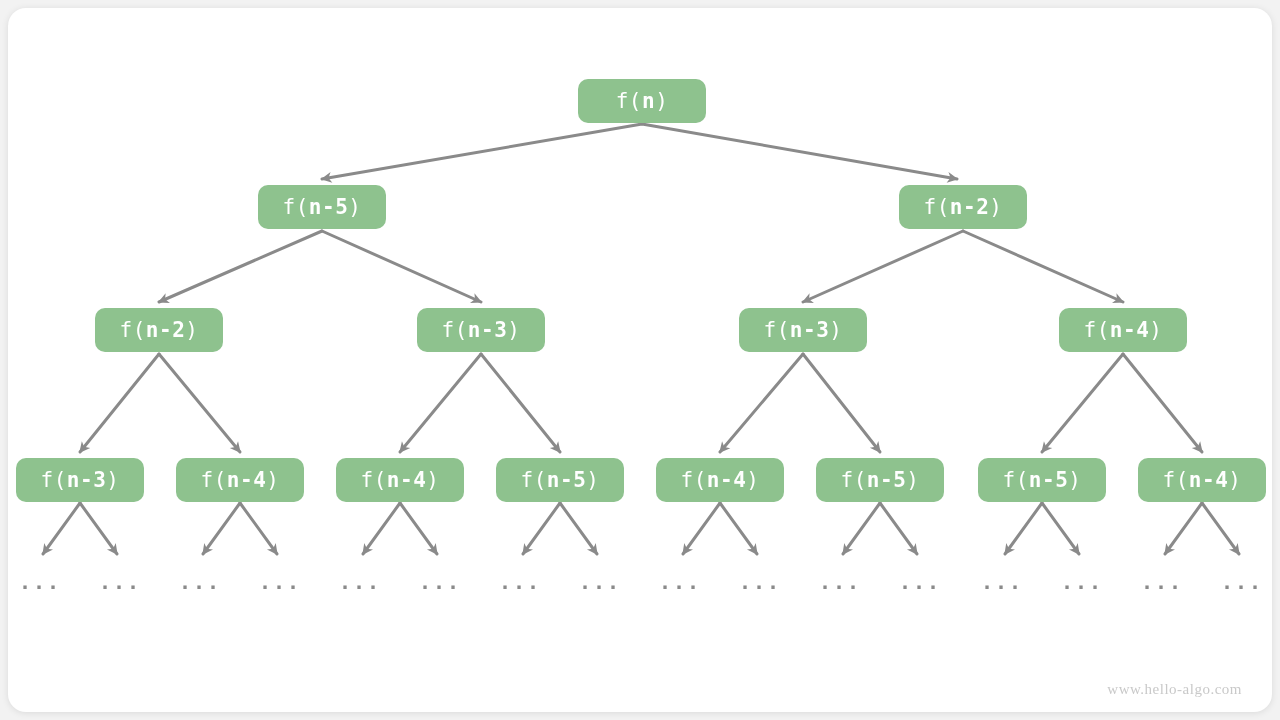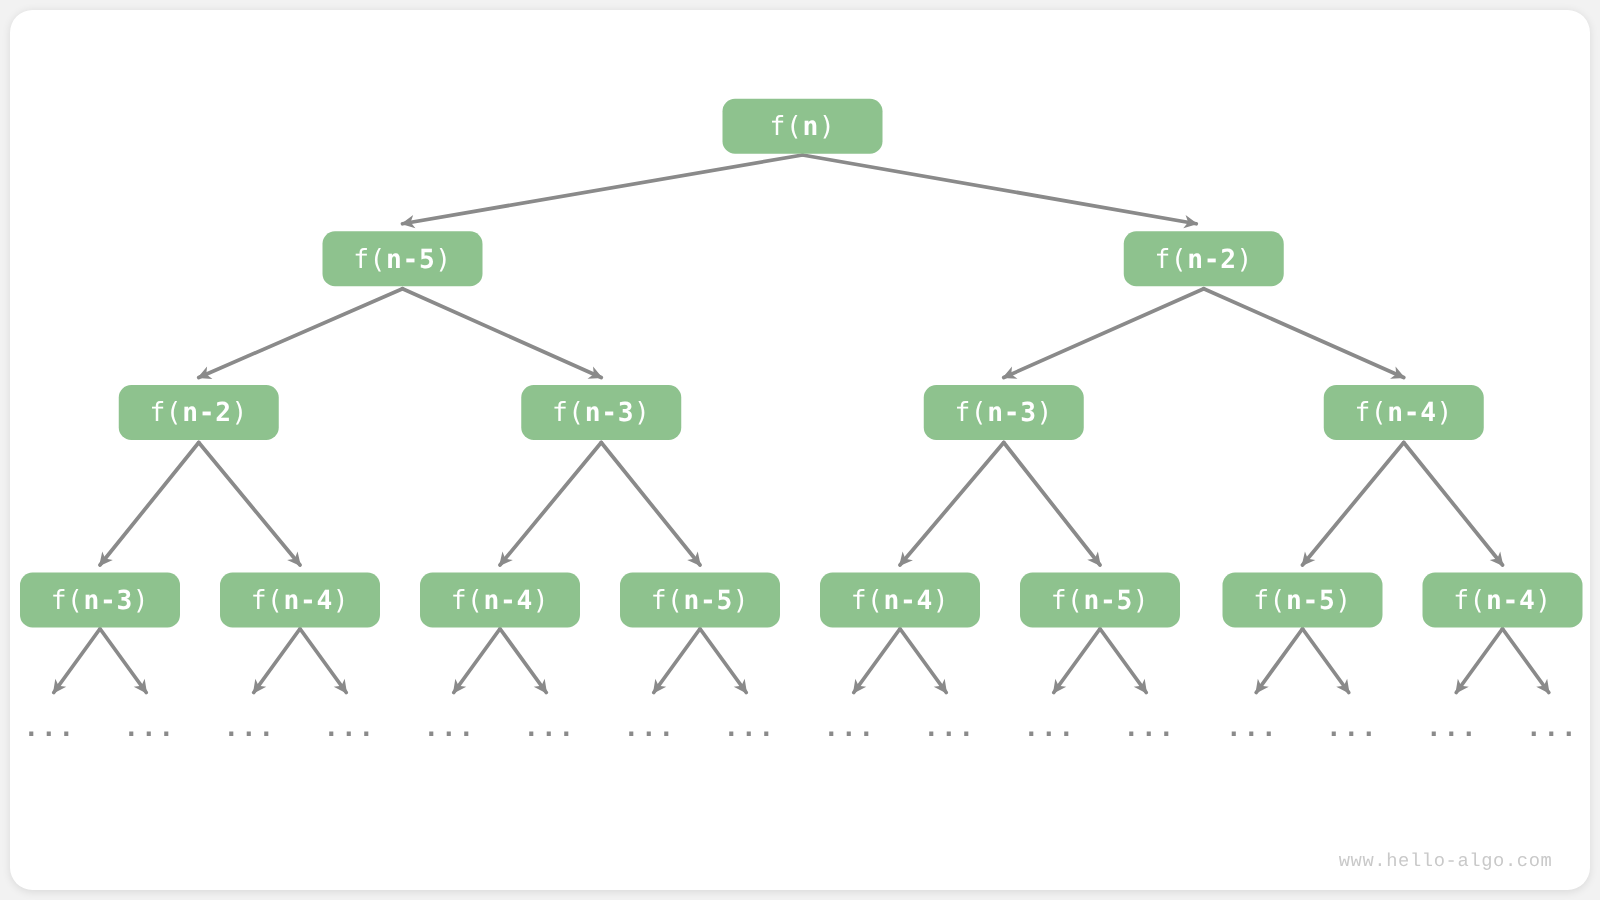--- a/index.html
+++ b/index.html
@@ -58,21 +58,21 @@
     font-family: "DejaVu Sans Mono", monospace;
     font-weight: bold;
     font-size: 20px;
     letter-spacing: 2px;
   }
   .watermark {
     position: absolute;
     right: 38px;
     bottom: 22px;
     color: #C9C9C9;
-    font-family: Liberation Mono, monospace;
+    font-family: Liberation Serif, serif;
     font-size: 15px;
     letter-spacing: 0.5px;
   }
 </style>
 </head>
 <body>
 
 <div class="canvas">
   <div class="card"></div>
 

